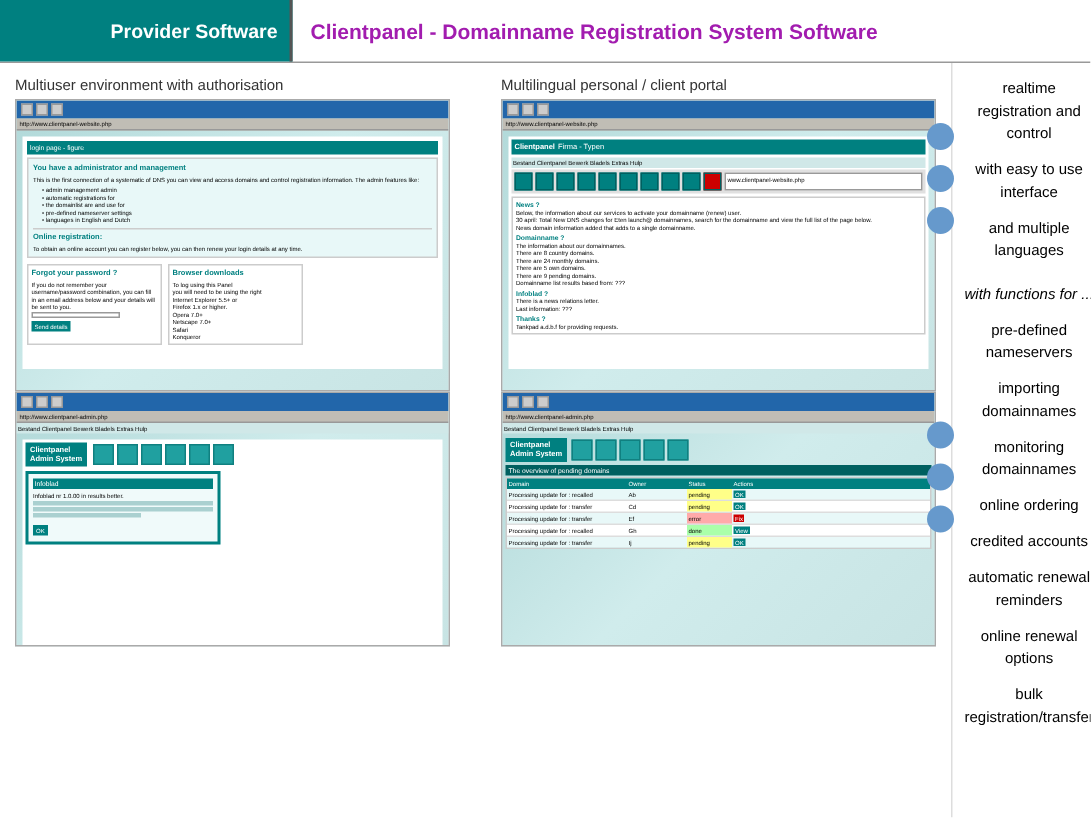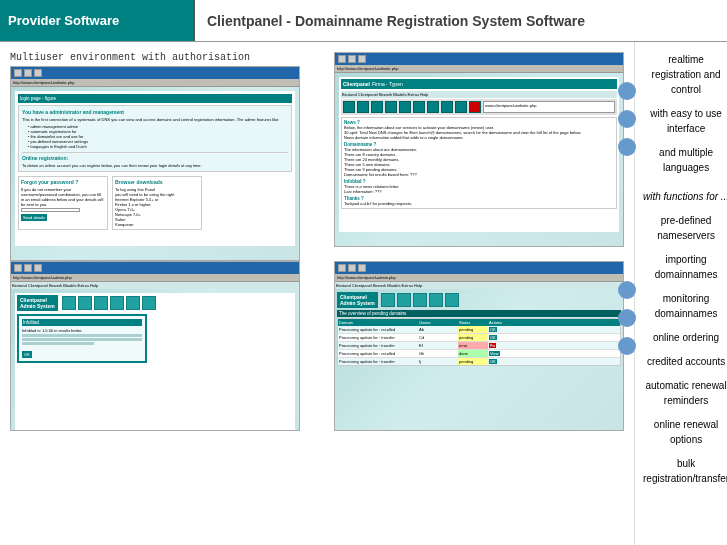--- a/index.html
+++ b/index.html
@@ -23,26 +23,27 @@
       background: #008080;
       color: #fff;
       font-weight: bold;
       font-size: 13px;
       padding: 4px 8px;
       height: 100%;
       display: flex;
       align-items: center;
       width: 195px;
       border-right: 2px solid #555;
+      justify-content: flex-end;
     }
     #header-right {
       padding-left: 12px;
       font-size: 14px;
       font-weight: bold;
-      color: #404040;
+      color: #a21caf;
     }
 
     
     #main {
       display: flex;
       height: calc(545px - 42px);
     }
 
     
     #content {
@@ -54,21 +55,20 @@
 
     .screenshot-section {
       display: flex;
       flex-direction: column;
     }
 
     .screenshot-label {
       font-size: 10px;
       color: #333;
       margin-bottom: 3px;
-      font-family: Liberation Mono, monospace;
     }
 
     .screenshot-box {
       border: 1px solid #aaa;
       background: #e0f0f0;
       width: 290px;
       height: 195px;
       position: relative;
       overflow: hidden;
     }
@@ -286,20 +286,21 @@
         </div>
       </div>
 
       <div class="circles-container">
         <div class="blue-circle"></div>
         <div class="blue-circle"></div>
         <div class="blue-circle"></div>
       </div>
 
       <div class="screenshot-section" style="margin-left: 10px;">
+        <div class="screenshot-label">Multilingual personal / client portal</div>
         <div class="screenshot-box">
           <div class="screenshot-box-inner">
             <div class="ss-titlebar">
               <div class="ss-tb-btn"></div>
               <div class="ss-tb-btn"></div>
               <div class="ss-tb-btn"></div>
             </div>
             <div style="background:#c0bdb5; height:8px; font-size:4px; padding:1px 2px; color:#000; border-bottom:1px solid #999;">http://www.clientpanel-website.php</div>
             <div class="ss-mock-tr">
               <div style="background:#008080;color:#fff;font-size:5px;padding:2px;margin-bottom:2px;display:flex;align-items:center;gap:2px;">

